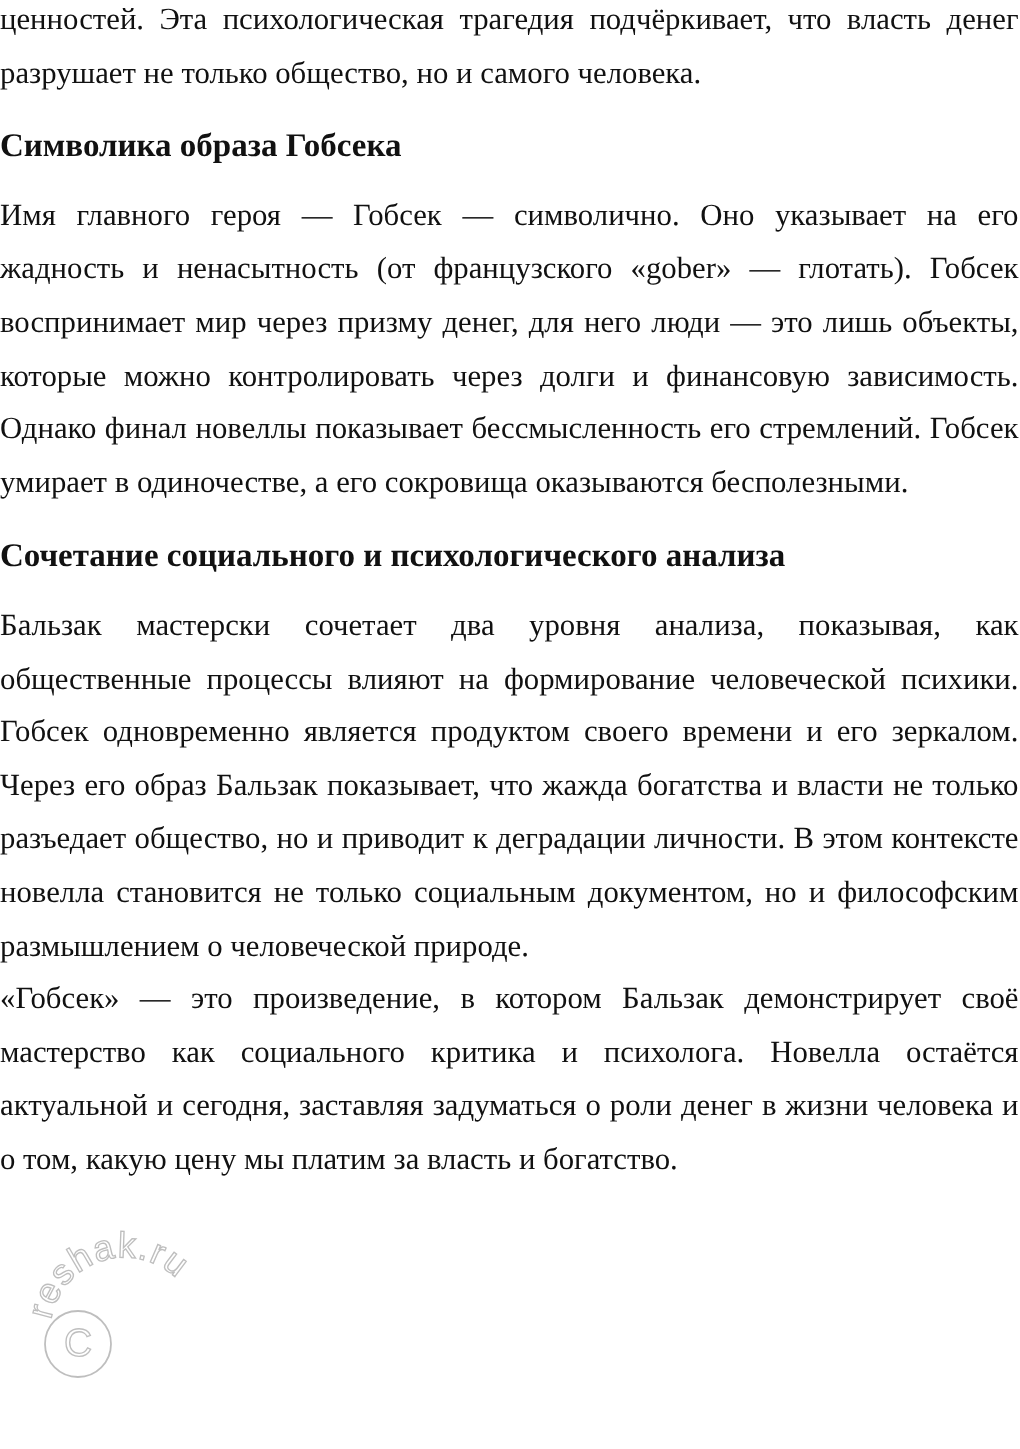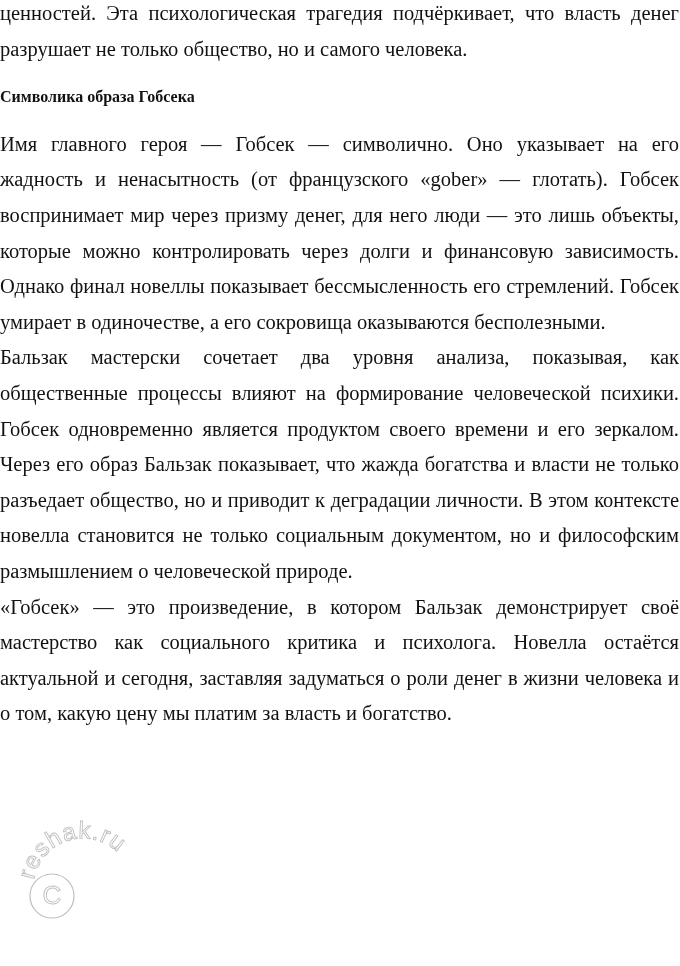--- a/index.html
+++ b/index.html
@@ -23,21 +23,21 @@
     }
     .para {
       margin: 0;
       font-size: 20.5px;
       line-height: 35.6px;
       text-align: justify;
       text-align-last: left;
     }
     .heading {
       margin: 0;
-      font-size: 16px;
+      font-size: 22px;
       font-weight: bold;
       line-height: 35.6px;
       padding-top: 12px;
       padding-bottom: 12px;
     }
     .first-para {
       margin-top: 0;
     }
     .watermark {
       position: absolute;
@@ -51,20 +51,21 @@
   </style>
 </head>
 <body>
 
 <div class="page">
   <p class="para first-para">ценностей. Эта психологическая трагедия подчёркивает, что власть денег разрушает не только общество, но и самого человека.</p>
 
   <h2 class="heading">Символика образа Гобсека</h2>
   <p class="para">Имя главного героя — Гобсек — символично. Оно указывает на его жадность и ненасытность (от французского «gober» — глотать). Гобсек воспринимает мир через призму денег, для него люди — это лишь объекты, которые можно контролировать через долги и финансовую зависимость. Однако финал новеллы показывает бессмысленность его стремлений. Гобсек умирает в одиночестве, а его сокровища оказываются бесполезными.</p>
 
+  <h2 class="heading">Сочетание социального и психологического анализа</h2>
   <p class="para">Бальзак мастерски сочетает два уровня анализа, показывая, как общественные процессы влияют на формирование человеческой психики. Гобсек одновременно является продуктом своего времени и его зеркалом. Через его образ Бальзак показывает, что жажда богатства и власти не только разъедает общество, но и приводит к деградации личности. В этом контексте новелла становится не только социальным документом, но и философским размышлением о человеческой природе.</p>
 
   <p class="para">«Гобсек» — это произведение, в котором Бальзак демонстрирует своё мастерство как социального критика и психолога. Новелла остаётся актуальной и сегодня, заставляя задуматься о роли денег в жизни человека и о том, какую цену мы платим за власть и богатство.</p>
 </div>
 
 <div class="watermark">
   <svg width="150" height="140" viewBox="0 0 150 140">
     <defs>
       <path id="wm-arc" d="M 20 62 A 48 48 0 0 1 118 78"></path>
     </defs>

